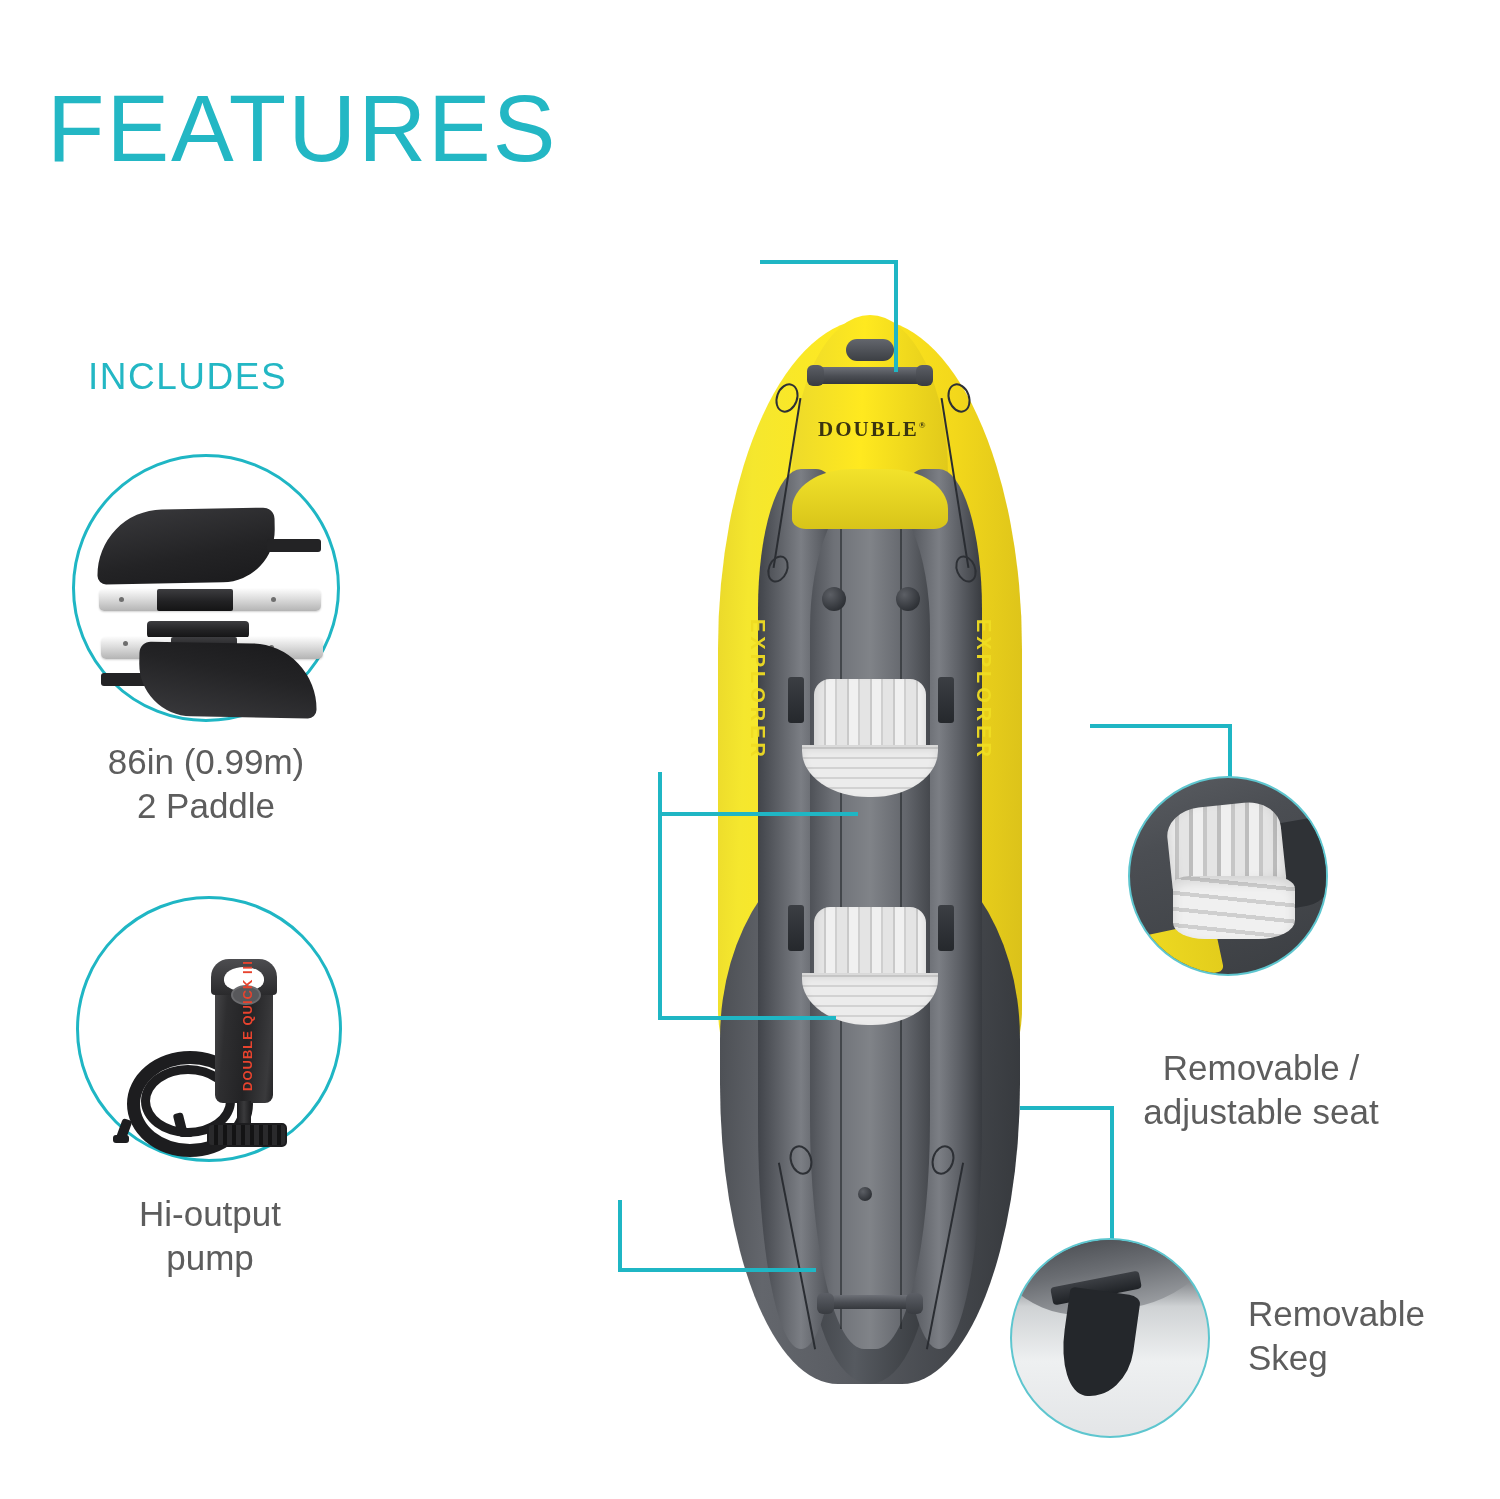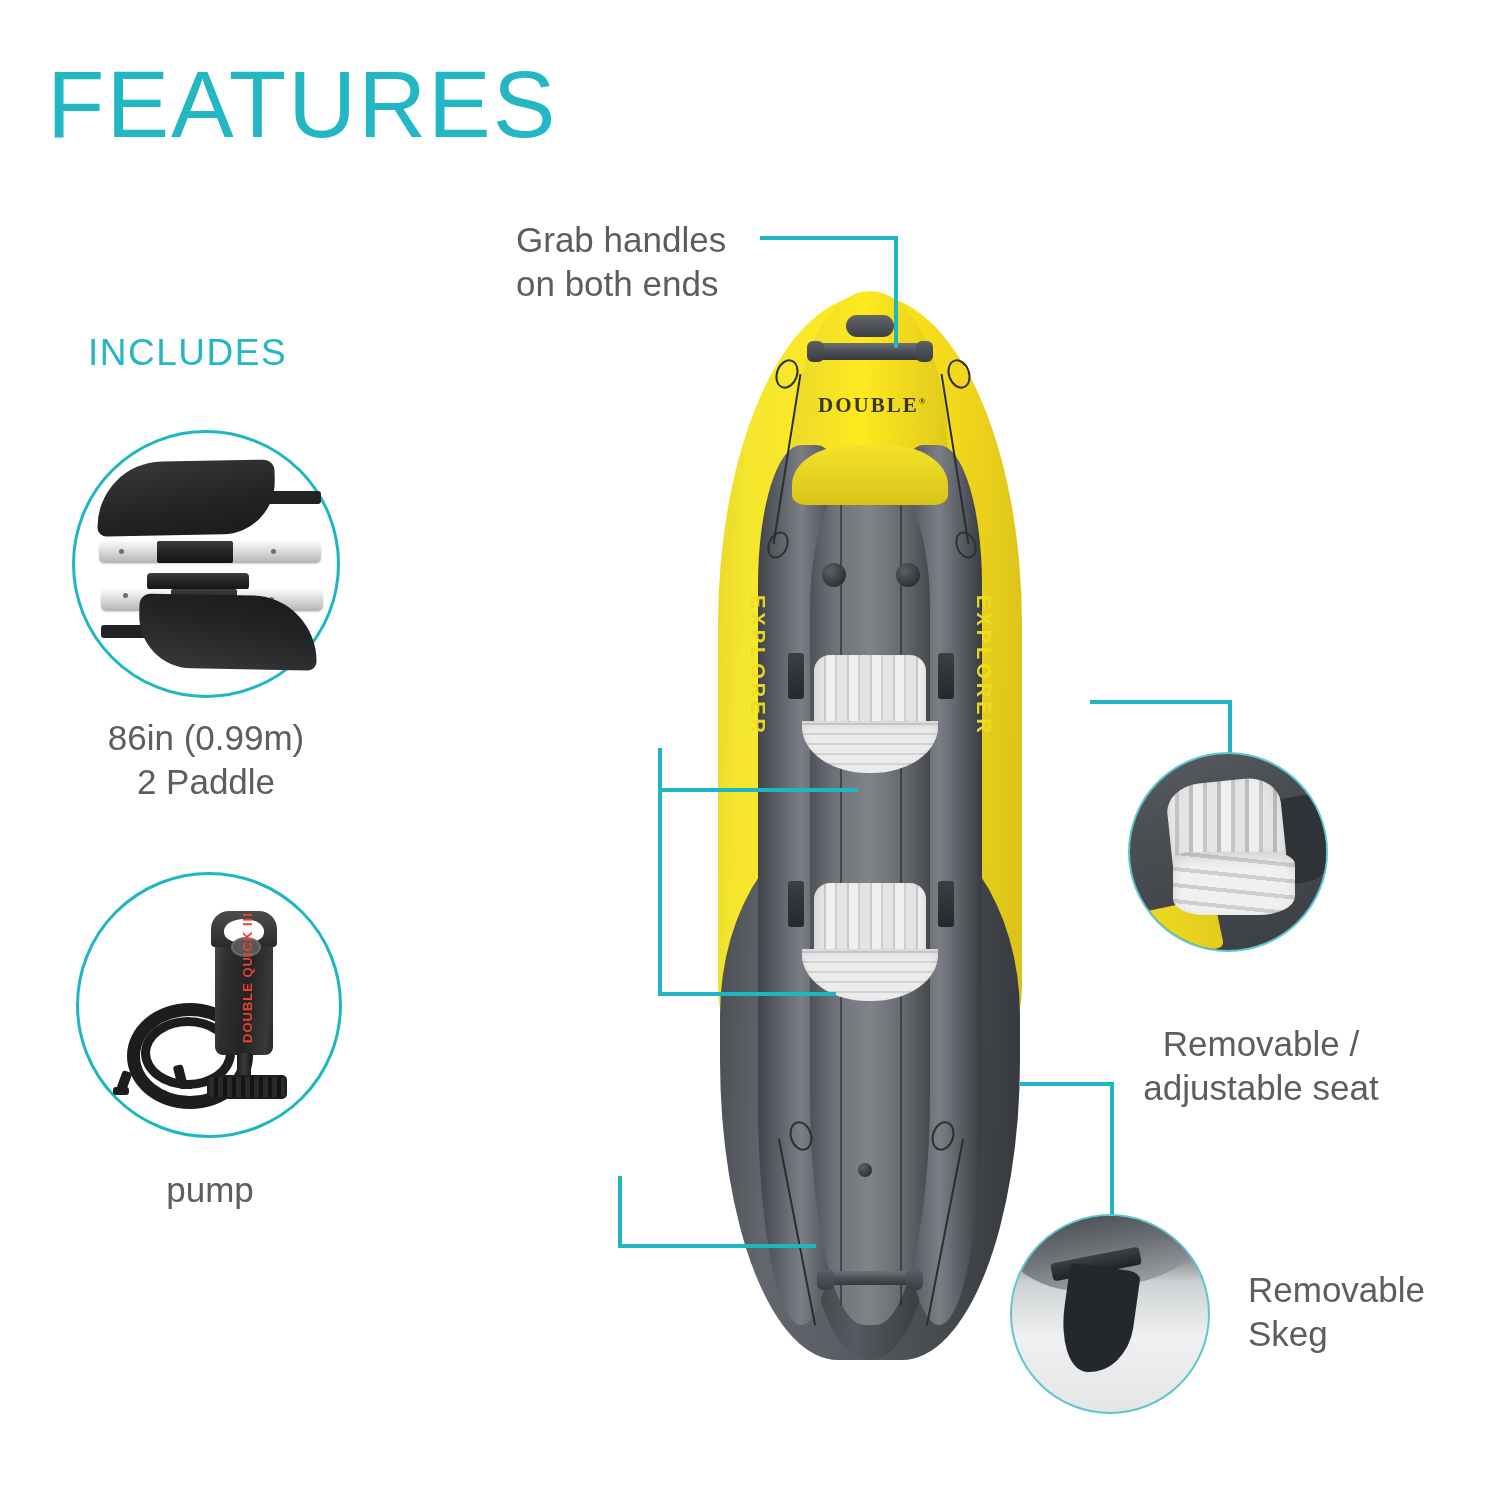--- a/index.html
+++ b/index.html
@@ -10,21 +10,21 @@
   body {
     font-family: "Liberation Sans", sans-serif;
   }
   #page {
     position: relative;
     width: 1500px;
     height: 1499px;
     background: #ffffff;
     overflow: hidden;
   }
-  .abs { position: absolute; }
+  .abs { position: absolute; margin-top: 24px; }
 
   
   #features-title {
     left: 47px;
     top: 58px;
     font-size: 94px;
     letter-spacing: 2px;
     color: #23b7c4;
     font-weight: 300;
     line-height: 1;
@@ -445,20 +445,21 @@
       <div class="pump-label" style="left:160px; top:86px; height:82px;">
         <span>DOUBLE QUICK III</span>
       </div>
 
       <div class="pump-stem" style="left:158px; top:178px; width:14px; height:26px;"></div>
       <div class="pump-foot" style="left:128px; top:200px; width:76px; height:20px;"></div>
     </div>
   </div>
 
   <div class="abs caption caption-center" style="left:60px; top:1168px; width:300px;">
+    <div>Hi-output</div>
     <div>pump</div>
   </div>
 
   <div class="abs" id="kayak">
 
     <div class="hull-yellow"></div>
     <div class="hull-yellow-tip"></div>
     <div class="hull-gray-stern"></div>
     <div class="hull-stern-tip"></div>
 
@@ -506,24 +507,20 @@
     <div class="seat-strap" style="left:238px; top:586px;"></div>
 
     <div class="grabline-seg" style="left:96px; top:842px; height:190px; transform:rotate(-11deg);"></div>
     <div class="grabline-seg" style="left:244px; top:842px; height:190px; transform:rotate(11deg);"></div>
     <div class="grabline" style="left:90px; top:826px; width:18px; height:26px; transform:rotate(-18deg);"></div>
     <div class="grabline" style="left:232px; top:826px; width:18px; height:26px; transform:rotate(18deg);"></div>
     <div class="grab-handle" style="left:120px; top:976px; width:100px; height:14px;"></div>
     <div class="valve" style="left:158px; top:868px; width:14px; height:14px;"></div>
   </div>
 
-  <div class="abs caption" style="left:516px; top:218px; width:320px;">
-    <div>Grab handles</div>
-    <div>on both ends</div>
-  </div>
   <div class="abs lead lead-h" style="left:760px; top:236px; width:138px;"></div>
   <div class="abs lead lead-v" style="left:894px; top:236px; height:112px;"></div>
 
   <div class="abs lead lead-v" style="left:658px; top:748px; height:248px;"></div>
   <div class="abs lead lead-h" style="left:658px; top:788px; width:200px;"></div>
   <div class="abs lead lead-h" style="left:658px; top:992px; width:178px;"></div>
 
   <div class="abs lead lead-v" style="left:618px; top:1176px; height:72px;"></div>
   <div class="abs lead lead-h" style="left:618px; top:1244px; width:198px;"></div>
 

